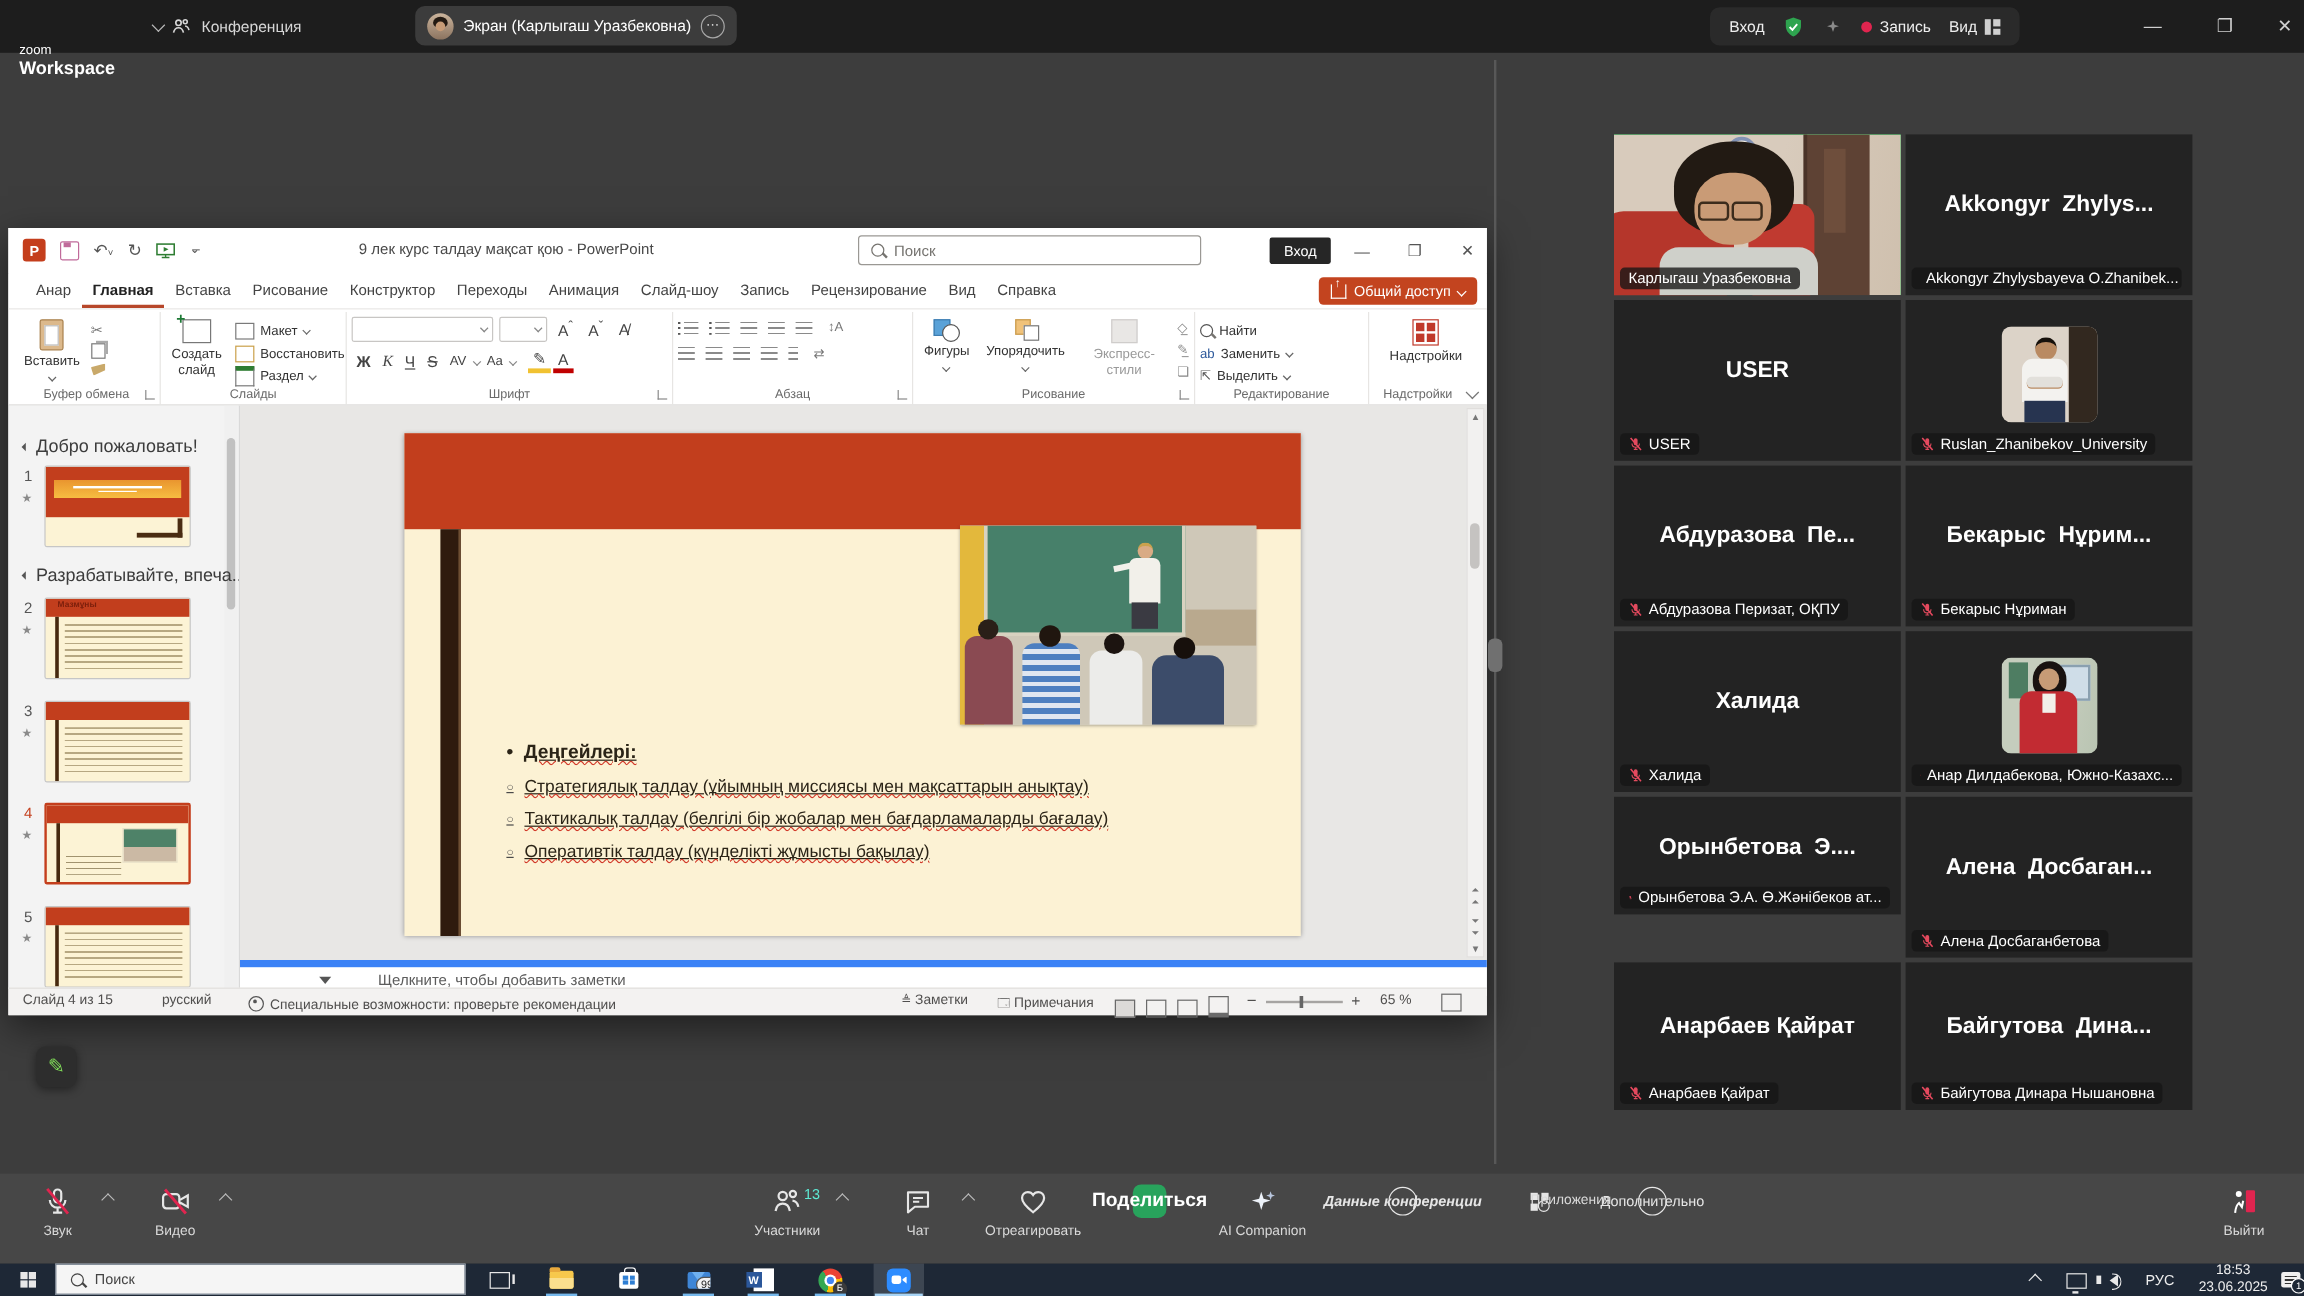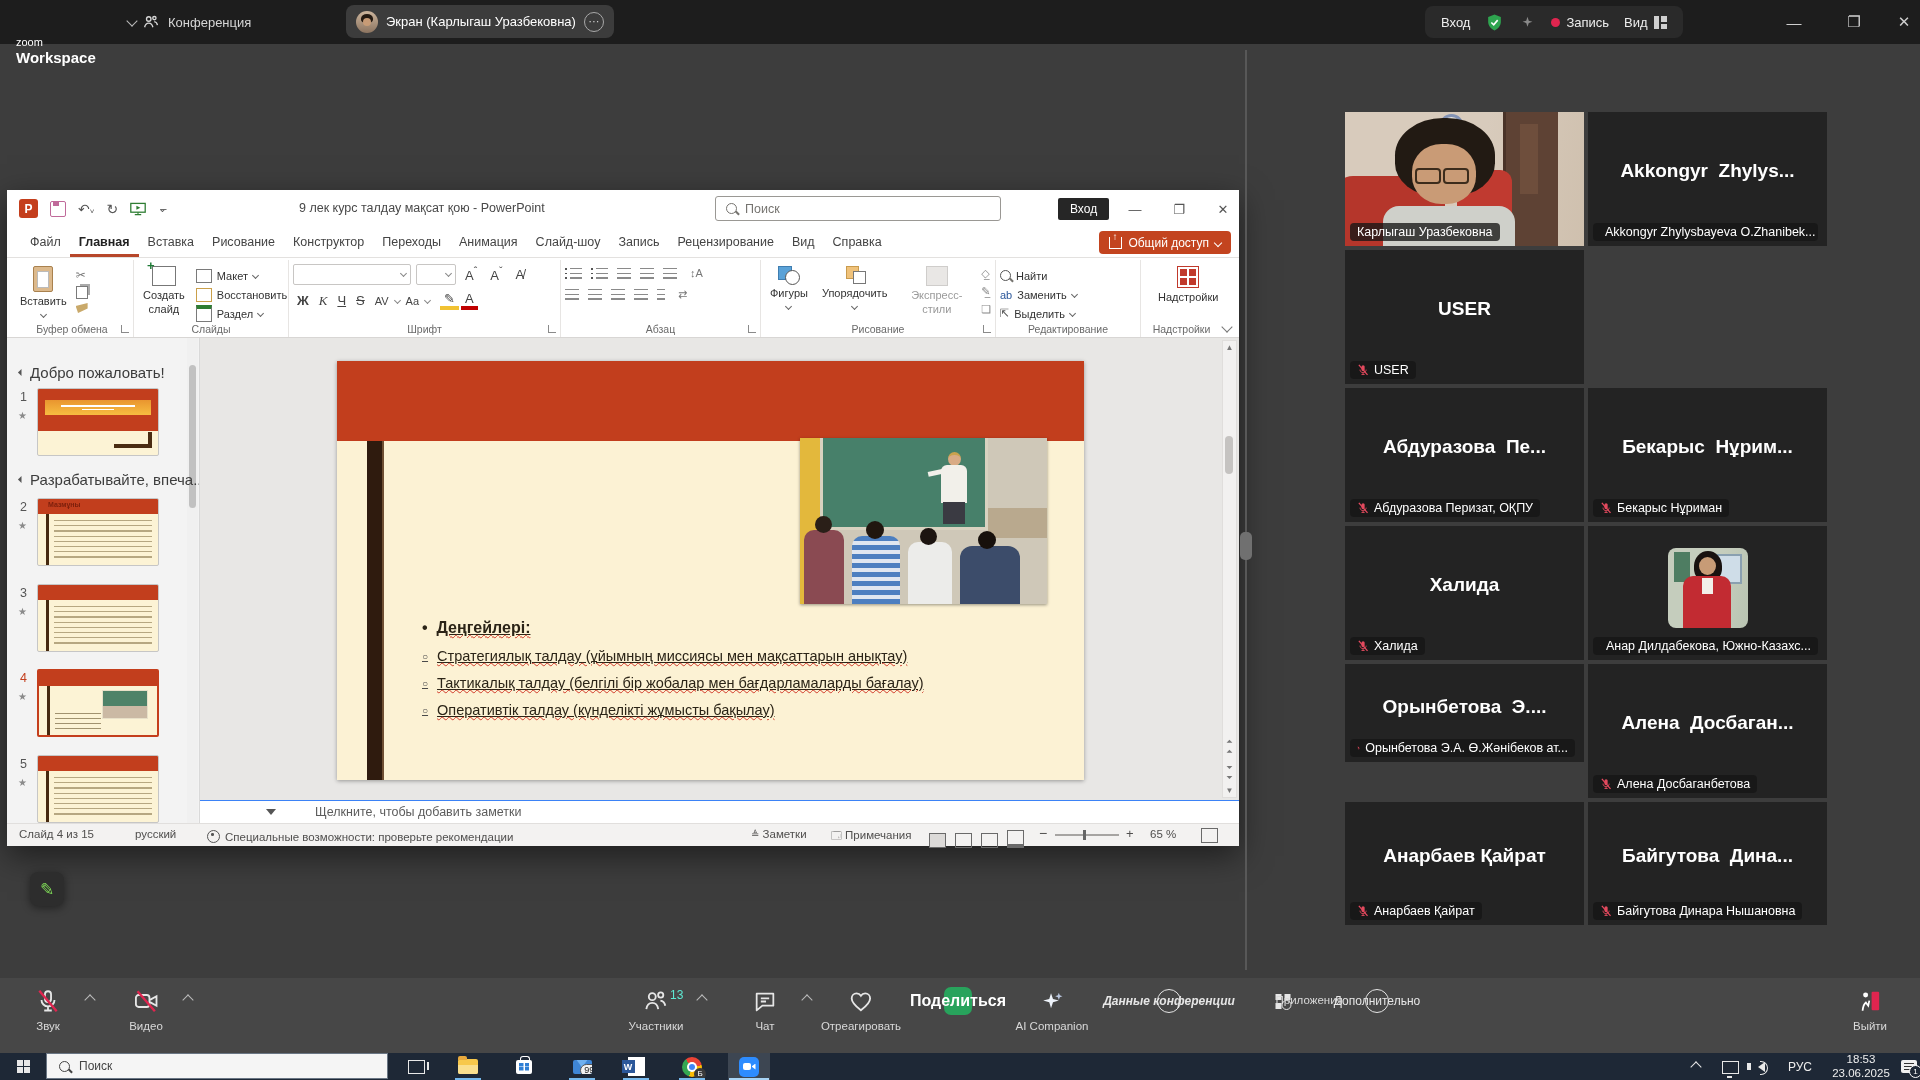--- a/index.html
+++ b/index.html
@@ -106,21 +106,21 @@
   .b-head{font-size:16px;font-weight:bold;}
   .b-head span{text-decoration:underline;}
   .b-head span i{font-style:normal;text-decoration:underline wavy #d23a2a;text-decoration-thickness:1px;}
   .b-item{display:flex;gap:9px;margin-top:11px;font-size:14.5px;}
   .b-item .mark{font-size:10px;margin-top:3px;color:#4a4a4a;}
   .b-item span{text-decoration:underline;}
   .b-item span i{font-style:normal;text-decoration:underline wavy #d23a2a;text-decoration-thickness:1px;}
   .vscroll{position:absolute;right:2px;top:2px;bottom:2px;width:13px;background:#f2f1f0;border:1px solid #e0dedc;}
   .vthumb{position:absolute;left:2px;width:8px;background:#c5c3c1;border-radius:4px;}
   .varrow{position:absolute;left:0;width:13px;text-align:center;font-size:8px;color:#777;}
-  .notes{position:absolute;left:193px;right:0;top:610px;height:24px;background:#fff;border-top:1px solid #3b82f6;font-size:12.5px;color:#5c5c5c;}
+  .notes{position:absolute;left:193px;right:0;top:610px;height:24px;background:#fff;border-top:6px solid #3b82f6;font-size:12.5px;color:#5c5c5c;}
   .notes .txt{position:absolute;left:115px;top:4px;}
   .notes .ntri{position:absolute;left:66px;top:8px;width:0;height:0;border-left:5px solid transparent;border-right:5px solid transparent;border-top:6px solid #555;}
   .status{position:absolute;left:0;right:0;bottom:0;height:22px;background:#f3f2f1;border-top:1px solid #e1dfdd;font-size:11.5px;color:#504f4e;}
   .status .it{position:absolute;top:4px;white-space:nowrap;}
   .acc-ic{display:inline-block;width:11px;height:11px;border:1.3px solid #555;border-radius:50%;position:relative;top:2px;margin-right:5px;}
   .acc-ic::after{content:"";position:absolute;left:3.2px;top:2.4px;width:2.6px;height:2.6px;border-radius:50%;background:#555;}
   .view-ic{display:inline-block;width:15px;height:13px;border:1.3px solid #6a6a6a;margin-right:9px;position:relative;top:2px;}
   .view-ic.active{background:#dcdad8;}
   .zoom-track{position:absolute;top:10px;width:64px;height:2px;background:#a6a4a2;}
   .zoom-thumb{position:absolute;top:-4px;left:28px;width:3px;height:10px;background:#666;}
@@ -300,21 +300,21 @@
         <span class="mag"></span>
         <span>Поиск</span>
       </div>
       <div class="ppt-signin">Вход</div>
       <div class="pwin" style="left:1108px;">—</div>
       <div class="pwin" style="left:1152px;">❐</div>
       <div class="pwin" style="left:1196px;">✕</div>
     </div>
 
     <div class="tabs-row" id="ppt-tabs">
-      <div class="rtab">Файл</div>
+      <div class="rtab">Анар</div>
         <div class="rtab active">Главная</div>
         <div class="rtab">Вставка</div>
         <div class="rtab">Рисование</div>
         <div class="rtab">Конструктор</div>
         <div class="rtab">Переходы</div>
         <div class="rtab">Анимация</div>
         <div class="rtab">Слайд-шоу</div>
         <div class="rtab">Запись</div>
         <div class="rtab">Рецензирование</div>
         <div class="rtab">Вид</div>
@@ -627,20 +627,38 @@
         <div class="cname">USER</div>
         <div class="tag">
           <svg width="12" height="12" viewBox="0 0 16 16">
             <rect x="6" y="1.5" width="4.2" height="8" rx="2.1" fill="#e24b5e"></rect>
             <path d="M4 7.5c0 2.3 1.8 4.1 4.1 4.1s4.1-1.8 4.1-4.1M8.1 11.6v2.2M6 14h4.2" stroke="#e24b5e" stroke-width="1.2" fill="none"></path>
             <path d="M2.5 1.2l11.5 13.4" stroke="#e8485f" stroke-width="1.7"></path>
           </svg>
           <span>USER</span>
         </div>
       </div>
+      <div class="tile" style="left: 243px; top: 138px; height: 134px;">
+        <div class="avatar">
+          <div class="am-base"></div>
+          <div class="am-door"></div>
+          <div class="am-head"></div>
+          <div class="am-torso"></div>
+          <div class="am-arms"></div>
+          <div class="am-pants"></div>
+        </div>
+        <div class="tag">
+          <svg width="12" height="12" viewBox="0 0 16 16">
+            <rect x="6" y="1.5" width="4.2" height="8" rx="2.1" fill="#e24b5e"></rect>
+            <path d="M4 7.5c0 2.3 1.8 4.1 4.1 4.1s4.1-1.8 4.1-4.1M8.1 11.6v2.2M6 14h4.2" stroke="#e24b5e" stroke-width="1.2" fill="none"></path>
+            <path d="M2.5 1.2l11.5 13.4" stroke="#e8485f" stroke-width="1.7"></path>
+          </svg>
+          <span>Ruslan_Zhanibekov_University</span>
+        </div>
+      </div>
       <div class="tile" style="left: 243px; top: 276px; height: 134px;">
         <div class="cname">Бекарыс  Нұрим...</div>
         <div class="tag">
           <svg width="12" height="12" viewBox="0 0 16 16">
             <rect x="6" y="1.5" width="4.2" height="8" rx="2.1" fill="#e24b5e"></rect>
             <path d="M4 7.5c0 2.3 1.8 4.1 4.1 4.1s4.1-1.8 4.1-4.1M8.1 11.6v2.2M6 14h4.2" stroke="#e24b5e" stroke-width="1.2" fill="none"></path>
             <path d="M2.5 1.2l11.5 13.4" stroke="#e8485f" stroke-width="1.7"></path>
           </svg>
           <span>Бекарыс Нұриман</span>
         </div>

